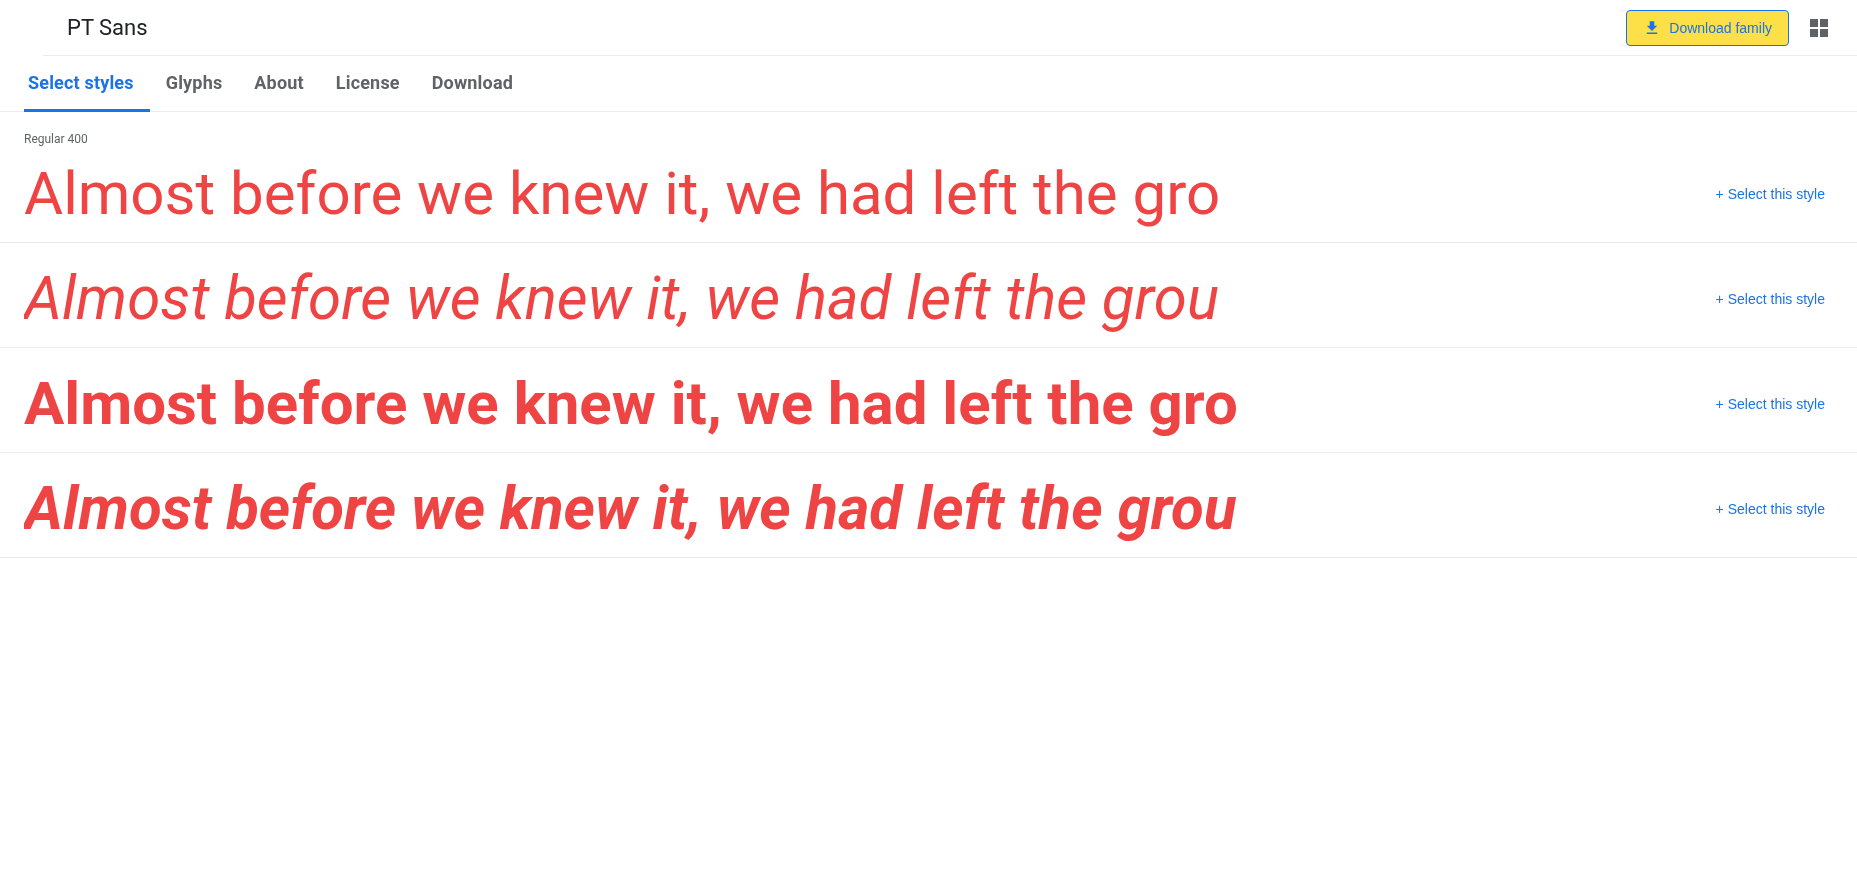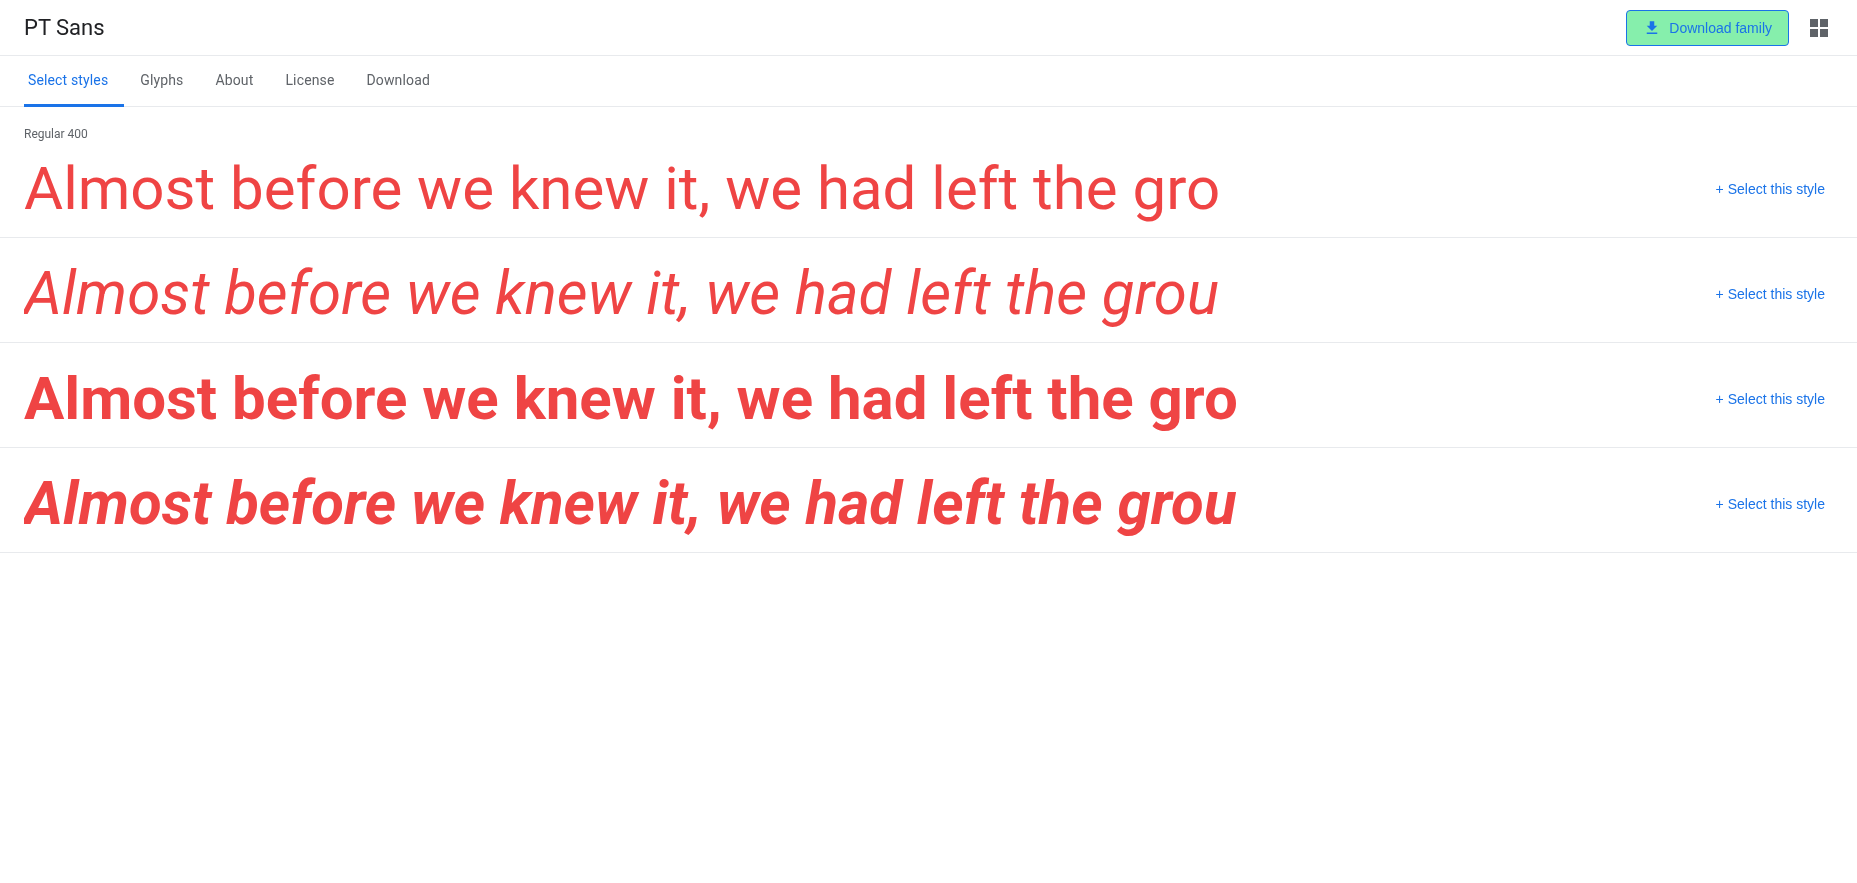--- a/index.html
+++ b/index.html
@@ -18,20 +18,21 @@
     }
 
     
     .header {
       display: flex;
       align-items: center;
       justify-content: space-between;
       padding: 0 24px;
       height: 56px;
       border-bottom: 1px solid #e8eaed;
+      margin-left: 43px;
     }
 
     .font-title {
       font-size: 22px;
       font-weight: 400;
       color: #202124;
       letter-spacing: 0;
     }
 
     .header-actions {
@@ -40,21 +41,21 @@
       gap: 16px;
     }
 
     .download-btn {
       display: flex;
       align-items: center;
       gap: 8px;
       padding: 8px 16px;
       border: 1px solid #1a73e8;
       border-radius: 4px;
-      background: #86efac;
+      background: #fde047;
       color: #1a73e8;
       font-size: 14px;
       font-weight: 500;
       cursor: pointer;
       white-space: nowrap;
       text-align: center;
     }
 
     .grid-icon {
       width: 28px;
@@ -74,27 +75,27 @@
     
     .nav-tabs {
       display: flex;
       align-items: center;
       border-bottom: 1px solid #e8eaed;
       padding: 0 24px;
     }
 
     .nav-tab {
       padding: 16px 16px;
-      font-size: 14px;
+      font-size: 18px;
       color: #5f6368;
       cursor: pointer;
       border-bottom: 3px solid transparent;
       margin-bottom: -1px;
       white-space: nowrap;
-      font-weight: 400;
+      font-weight: 700;
       letter-spacing: 0.01em;
     }
 
     .nav-tab:first-child {
       padding-left: 4px;
     }
 
     .nav-tab.active {
       color: #1a73e8;
       border-bottom: 3px solid #1a73e8;

